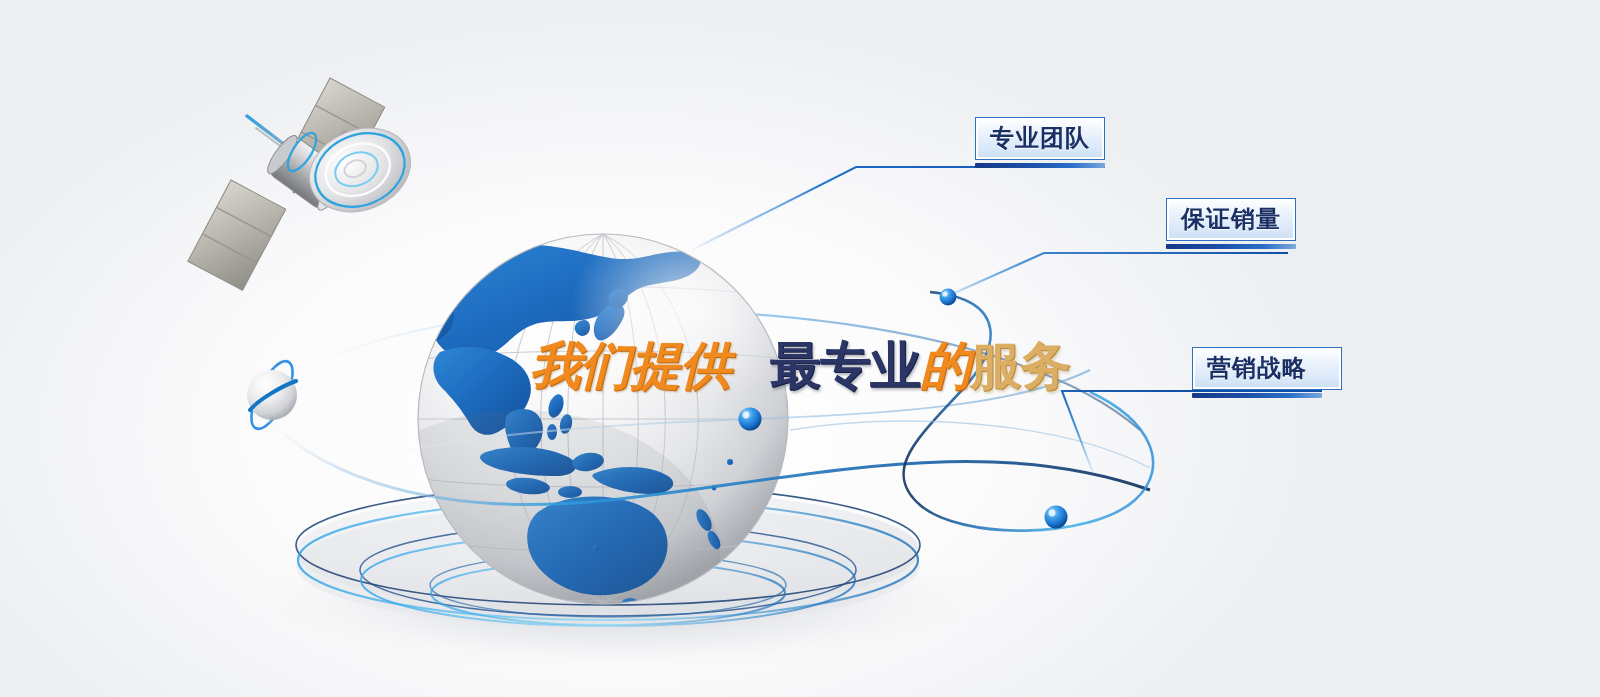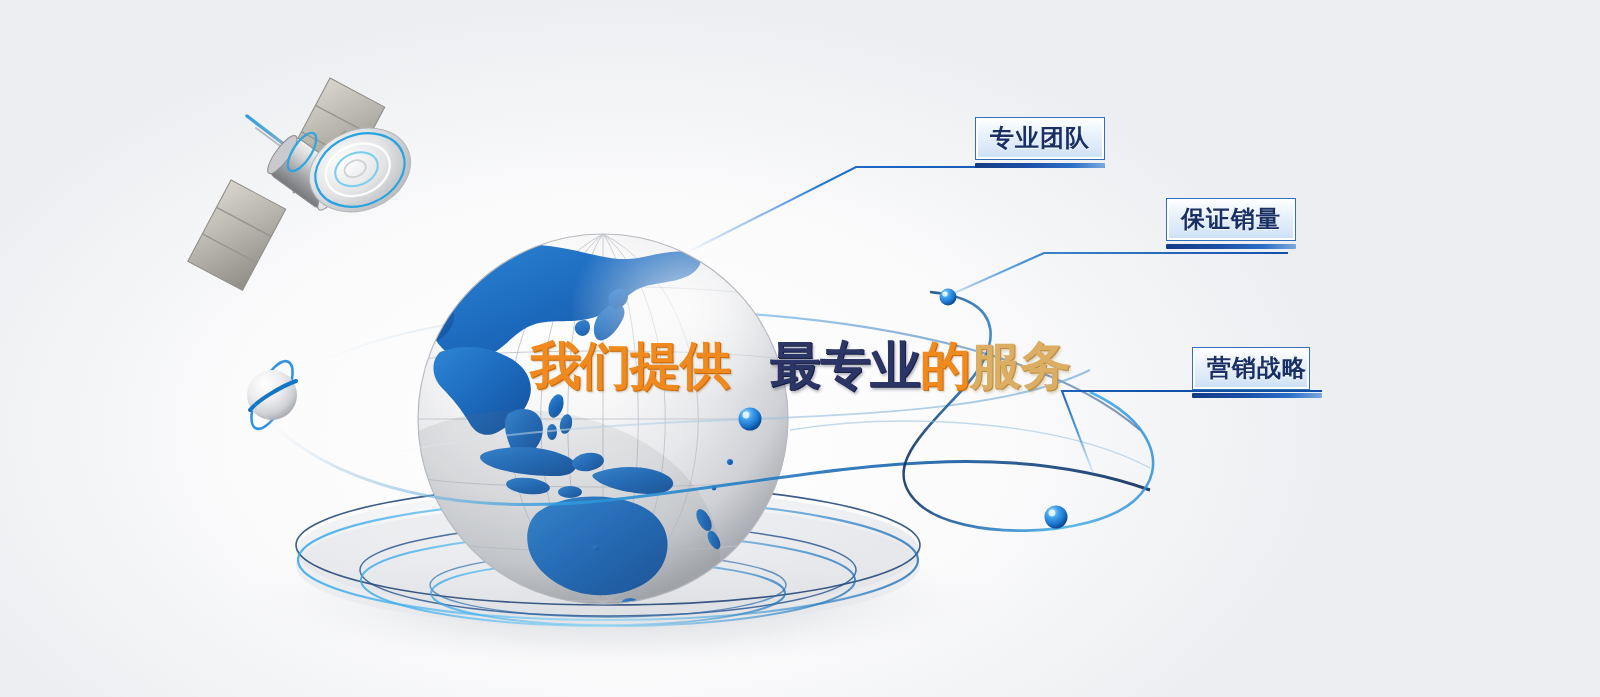--- a/index.html
+++ b/index.html
@@ -77,20 +77,21 @@
     letter-spacing: -1px;
     line-height: 1;
     z-index: 40;
   }
   #headline span { display: inline-block; }
   .seg-orange {
     color: #f08a1e;
     text-shadow:
       1px 1px 0 #c96a09,
       2px 2px 2px rgba(120,70,0,.30);
+    font-style: italic;
   }
   .seg-navy {
     color: #2b3566;
     text-shadow:
       1px 1px 0 #18203f,
       2px 3px 3px rgba(20,25,55,.32);
     margin-left: 40px;
   }
   .seg-gold {
     color: #dcae63;
@@ -466,21 +467,21 @@
     <div class="underbar" style="top:46px; width:130px;"></div>
   </div>
 
   <div class="callout" style="left:1158px; top:198px; width:130px;margin-left:8px;">
     <div class="box">
       <span class="txt">保证销量</span>
     </div>
     <div class="underbar" style="top:46px; width:130px;"></div>
   </div>
 
-  <div class="callout" style="left:1192px; top:347px; width:118px;">
+  <div class="callout" style="left:1192px; top:347px; width:150px;">
     <div class="box">
       <span class="txt">营销战略</span>
     </div>
     <div class="underbar" style="top:46px; width:130px;"></div>
   </div>
 
   <div class="vis-hidden">我们提供最专业的服务</div>
 
 </div>
 

